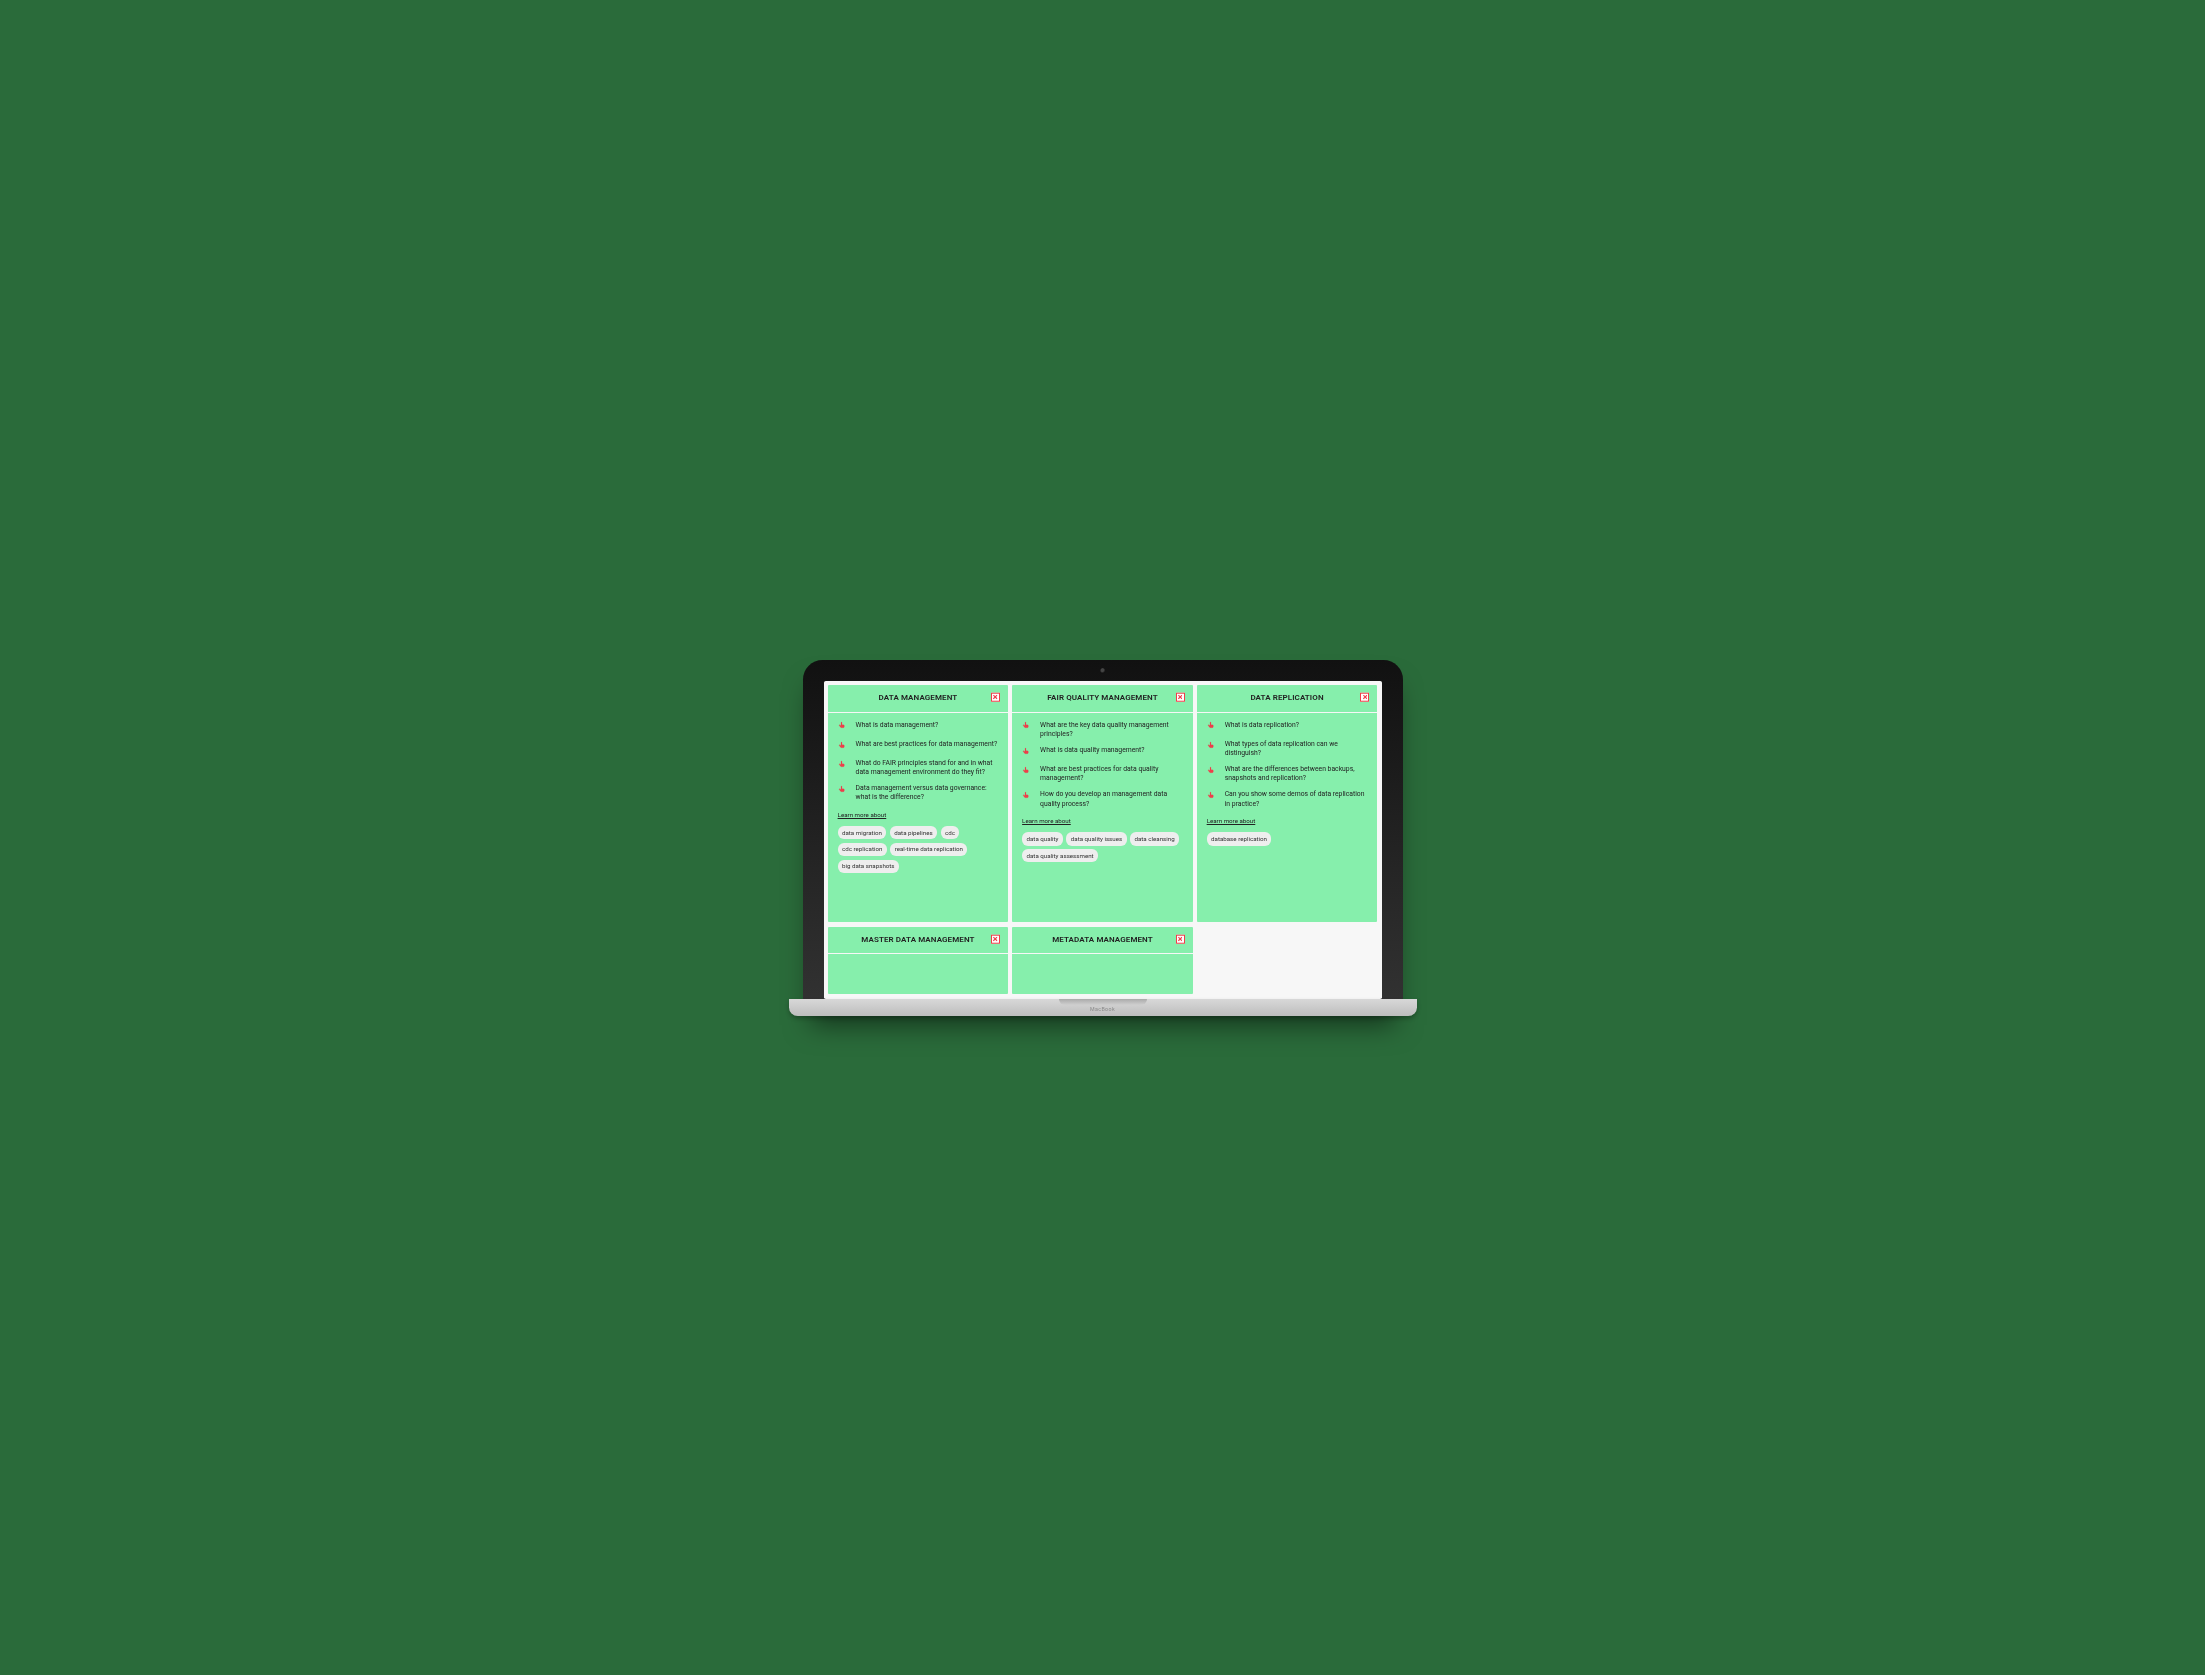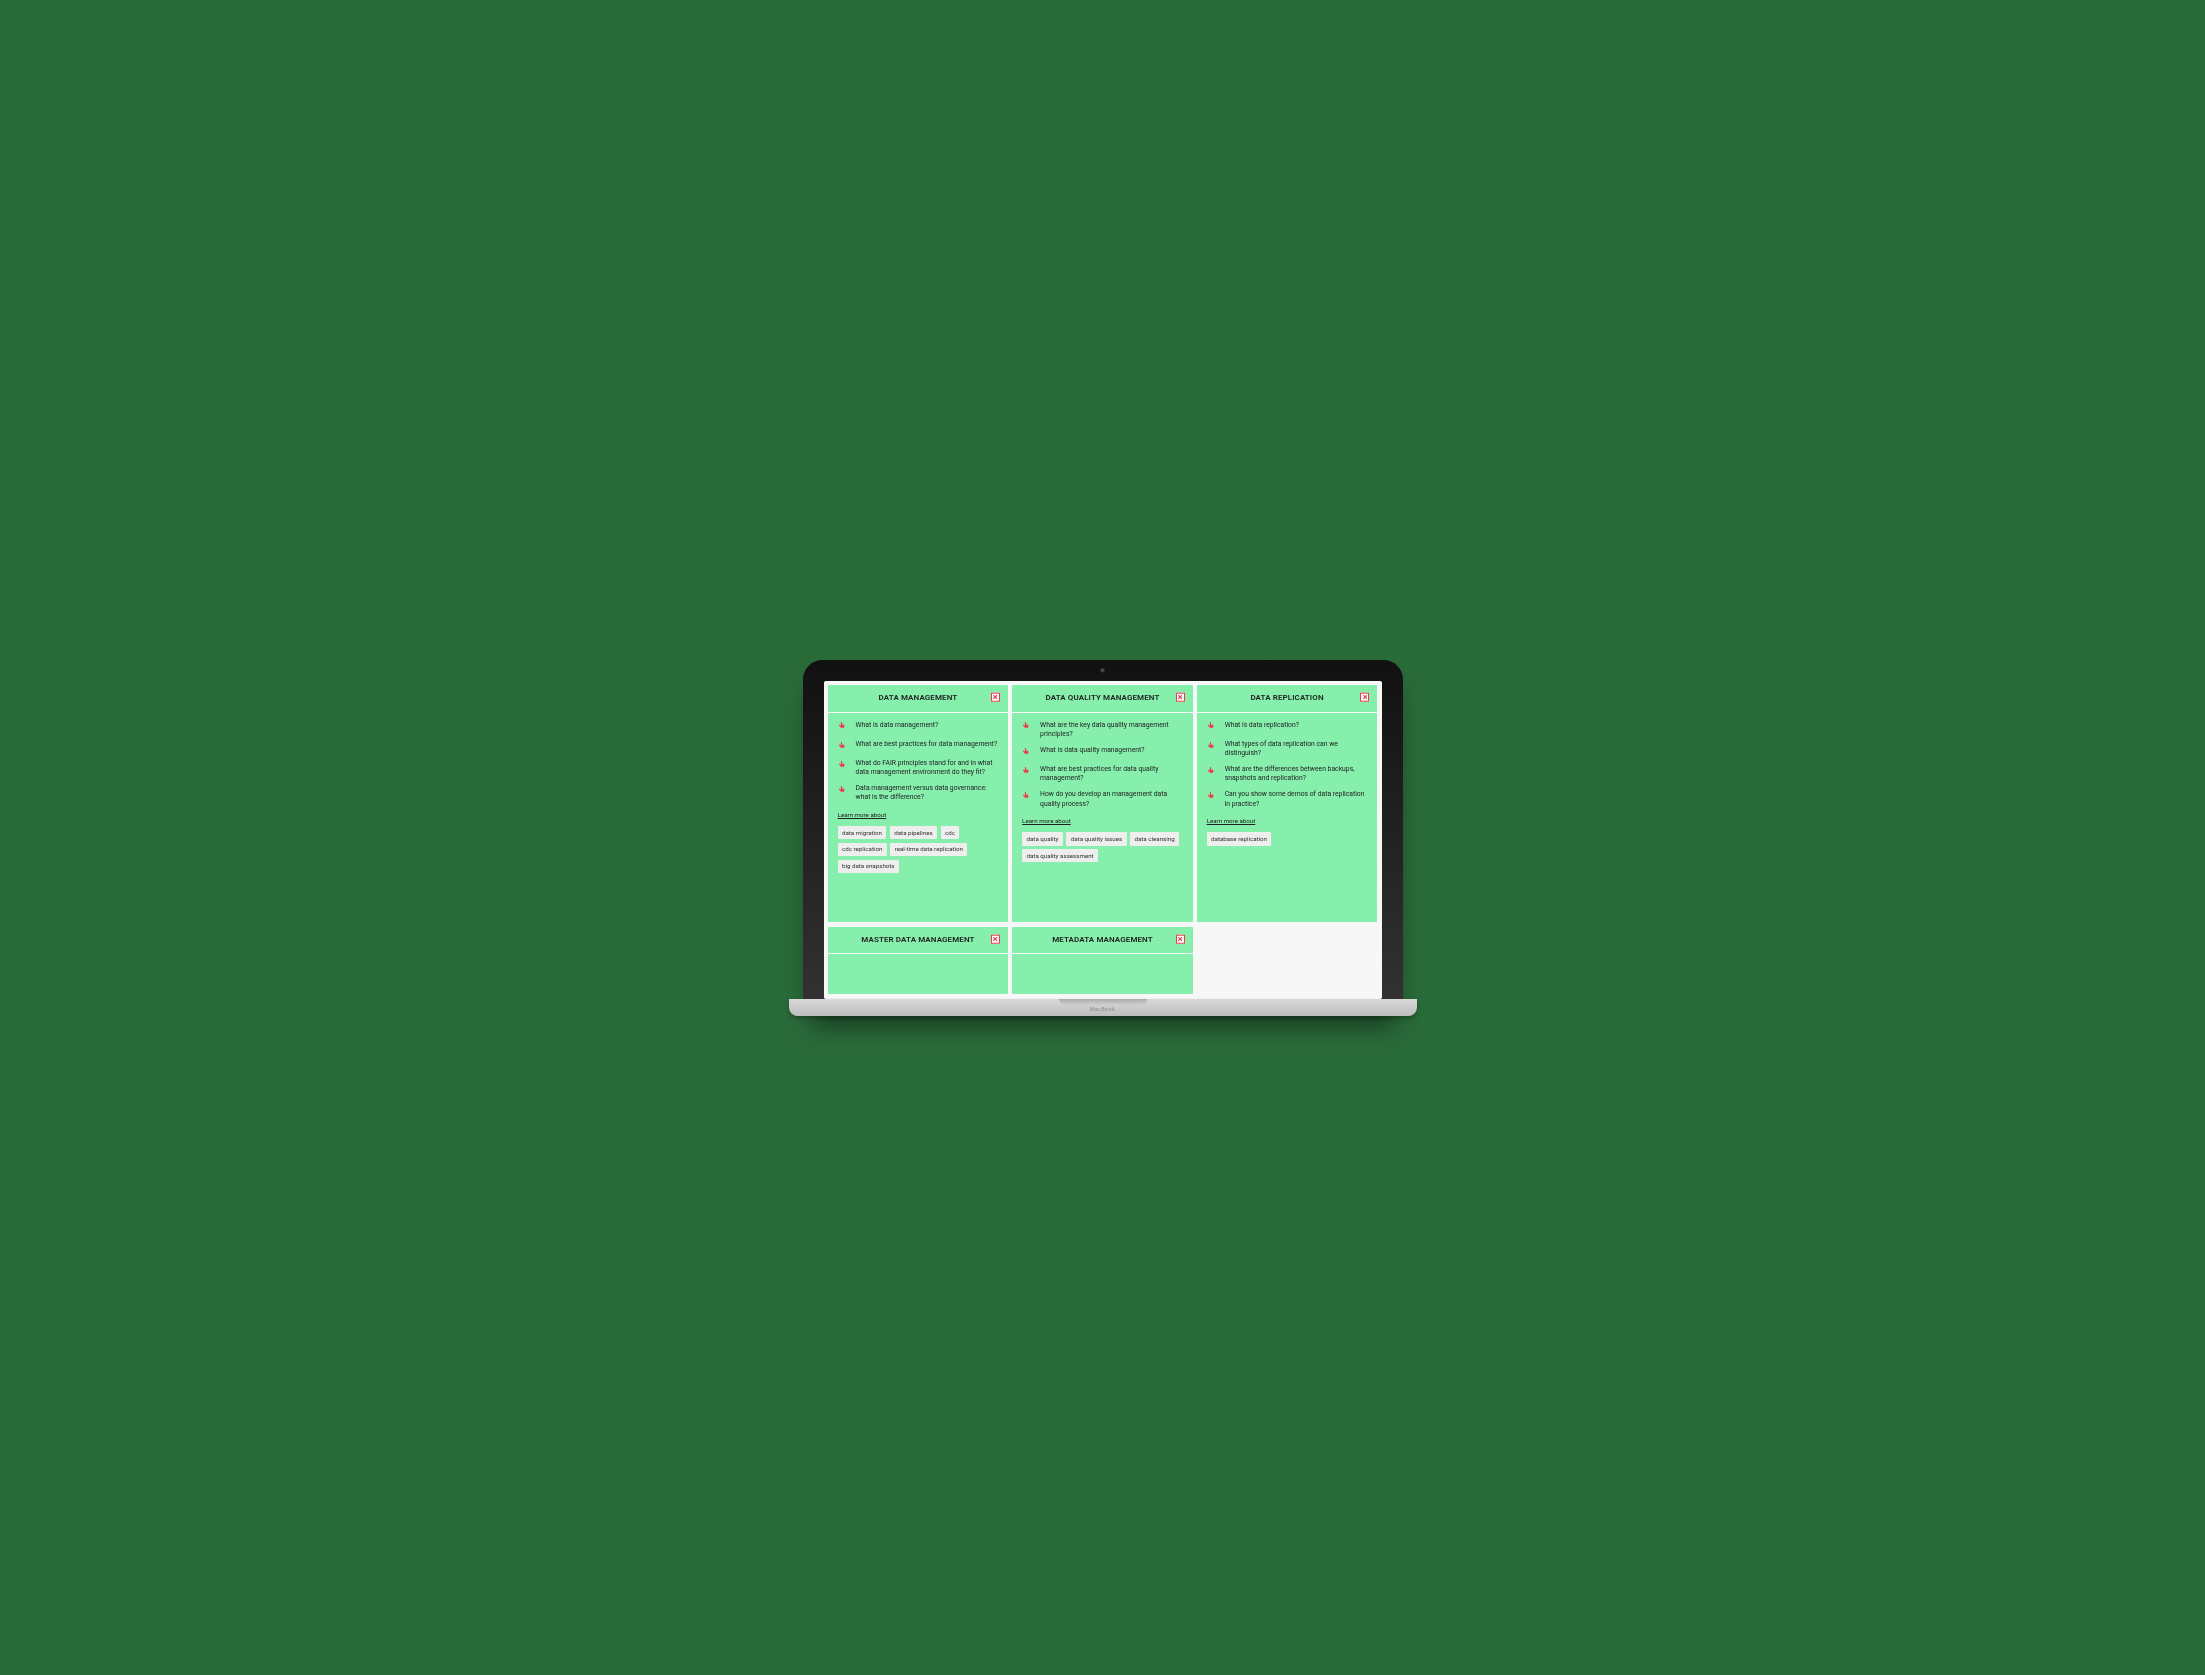--- a/index.html
+++ b/index.html
@@ -121,21 +121,21 @@
     font-size: 6.2px;
     color: #222;
     margin-top: 1.8px;
   }
   .tags { display: flex; flex-wrap: wrap; gap: 3.5px; }
   .tag {
     background: #eee;
     color: #333;
     font-size: 6.2px;
     padding: 2.6px 4.4px;
-    border-radius: 1px;
+    border-radius: 6px;
     cursor: pointer;
     text-align: right;
   }
 </style>
 </head>
 <body>
 
 <div class="device">
   <div class="camera"></div>
 
@@ -183,21 +183,21 @@
             <span class="tag">cdc</span>
             <span class="tag">cdc replication</span>
             <span class="tag">real-time data replication</span>
             <span class="tag">big data snapshots</span>
           </div>
         </div>
       </div>
 
       <div class="card">
         <div class="card-header">
-          <div class="card-title">DATA QUALITY MANAGEMENT</div>
+          <div class="card-title">FAIR QUALITY MANAGEMENT</div>
           <div class="close-btn">
             <svg viewBox="0 0 12 12">
                 <path d="M1 1 L11 11 M11 1 L1 11" fill="none"></path>
               </svg>
           </div>
         </div>
         <div class="card-body">
           <div class="q-item">
             <span class="hand"><svg viewBox="0 0 24 24">
                   <path d="M9 8V4.5C9 3.67 9.67 3 10.5 3S12 3.67 12 4.5V11l4.5.5c1.5.2 2.5 1.5 2.5 3v2c0 2-1.5 4-4 4h-4c-1.5 0-2.7-.7-3.5-1.8L4 14c-.6-.8-.5-2 .3-2.6.8-.6 1.9-.5 2.5.3L9 14V8z"></path>

